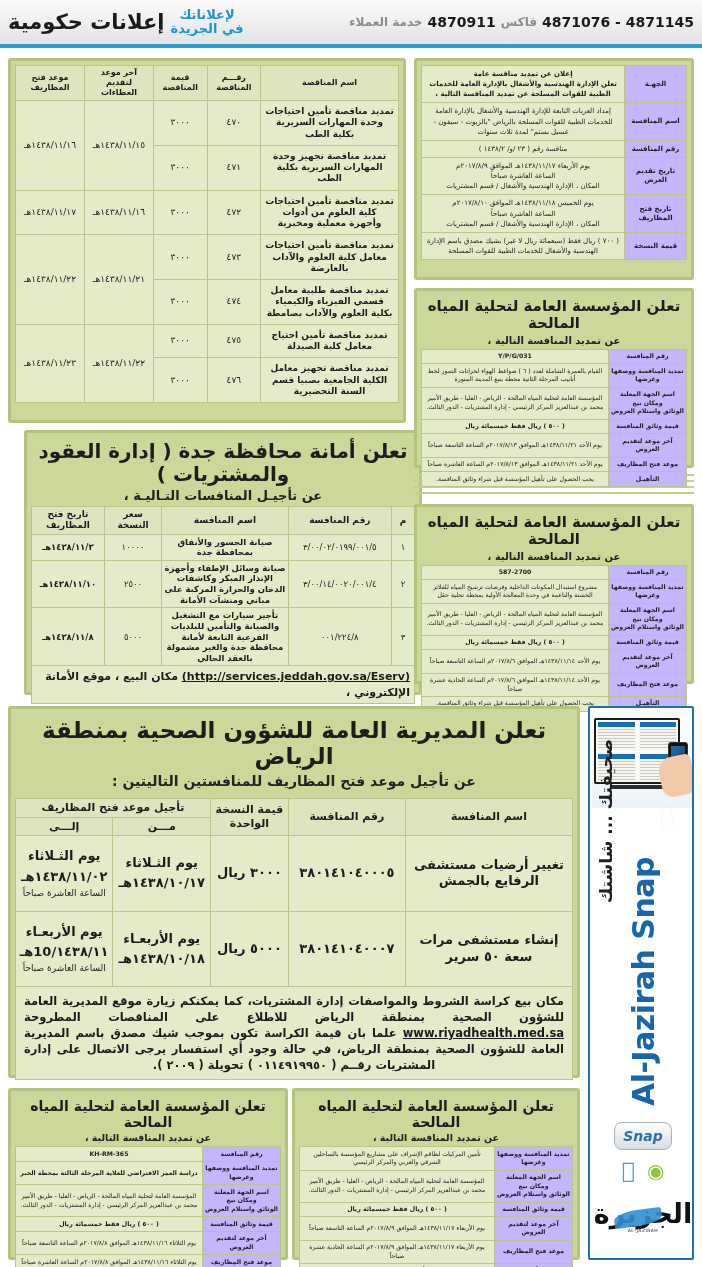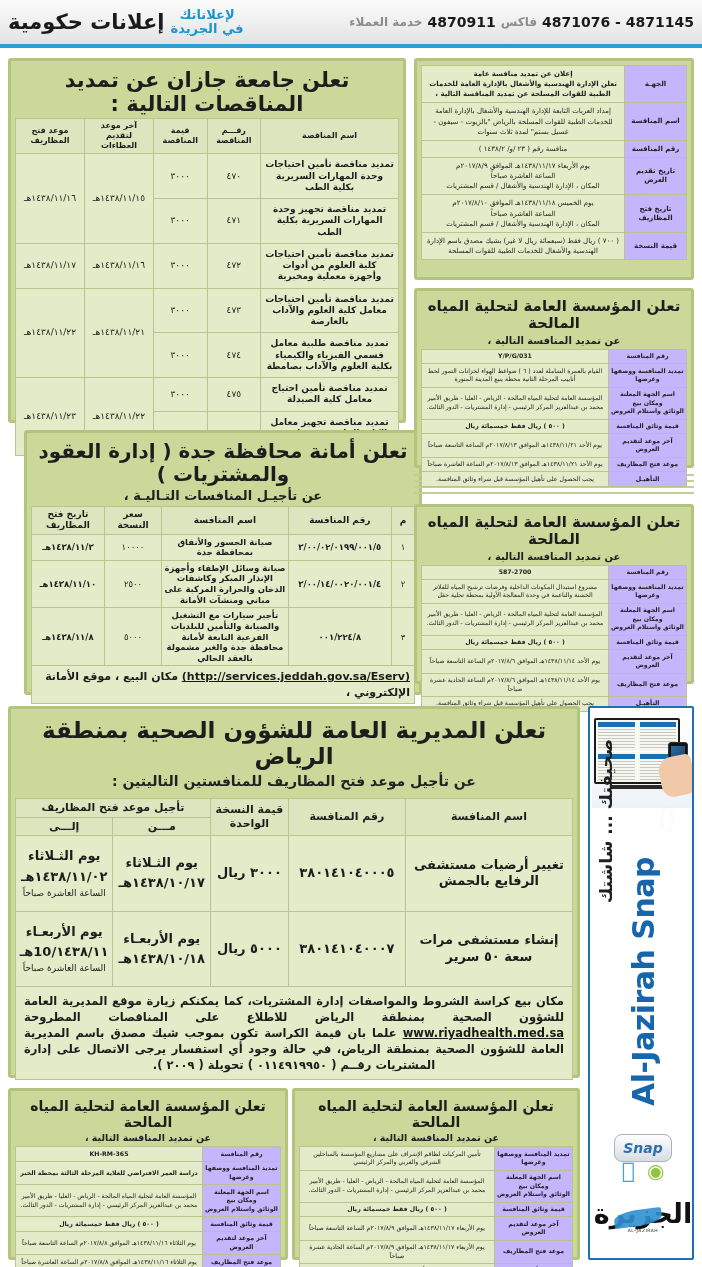--- a/index.html
+++ b/index.html
@@ -94,21 +94,21 @@
   #jazan td.num, #jazan td.val { font-size: 11px; }
   #jazan td.dt { font-size: 9px; }
 
   
   #jeddah { left: 24px; top: 430px; width: 398px; height: 265px; }
   #jeddah .box-title { font-size: 20px; }
   #jeddah .box-sub { font-size: 13px; }
   #jeddah table.t th { font-size: 9px; }
   #jeddah table.t td { font-size: 8.5px; }
   #jeddah td.nm { font-weight: bold; }
-  #jeddah td.num { font-size: 10px; font-weight:bold; }
+  #jeddah td.num { font-size: 10px; font-weight:normal; }
   #jeddah td.price { font-size: 11px; }
   #jeddah td.dt { font-size: 10px; font-weight:bold; }
   #jeddah .note { font-size: 11px; }
 
   
   #armed { left: 414px; top: 58px; width: 280px; height: 222px; }
   #armed table.t td { font-size: 7px; padding: 3px; }
   #armed td.lbl { font-size: 8.5px; font-weight: bold; width: 62px; }
   #armed td.v { text-align: center; line-height:1.45; }
   #armed td.head { font-weight:bold; }
@@ -206,21 +206,21 @@
     font-size: 30px; font-weight: bold; color:#1766ad;
     text-align:center; letter-spacing:-0.5px; direction:ltr;
   }
   .snap-ar {
     position:absolute; left: 6px; top: 150px; width: 290px;
     transform: rotate(-90deg); transform-origin: left top;
     font-size: 17px; font-weight: bold; color:#1f1f1f;
     text-align:center; direction:rtl;
   }
   .snap-btn {
-    position:absolute; left: 24px; top: 426px; width: 58px; height: 28px;
+    position:absolute; left: 24px; top: 414px; width: 58px; height: 28px;
     background: linear-gradient(to bottom,#fdfdfd,#d8dde2);
     border:1px solid #aab3bb; border-radius:8px;
     display:flex; align-items:center; justify-content:center;
     font-size:14px; font-weight:bold; color:#2a6fae; font-style:italic;
   }
   .snap-stores {
     position:absolute; left:0; top:452px; width:106px;
     display:flex; align-items:center; justify-content:center; gap:12px;
   }
   .ic-android { font-size: 20px; color:#8fc63d; line-height:1; }
@@ -260,21 +260,20 @@
     <div class="mast-right">
       <div class="mast-blue">
         <div>لإعلاناتك</div>
         <div>في الجريدة</div>
       </div>
       <div class="mast-title">إعلانات حكومية</div>
     </div>
   </div>
 
   <div class="box" id="jazan">
-    <div class="box-title">تعلن جامعة جازان عن تمديد المناقصات التالية :</div>
     <table class="t">
       <thead>
         <tr>
           <th style="width:36%">اسم المناقصة</th>
           <th style="width:14%">رقـــم المناقصة</th>
           <th style="width:14%">قيمة المناقصة</th>
           <th style="width:18%">آخر موعد لتقديم العطاءات</th>
           <th style="width:18%">موعد فتح المظاريف</th>
         </tr>
       </thead>

